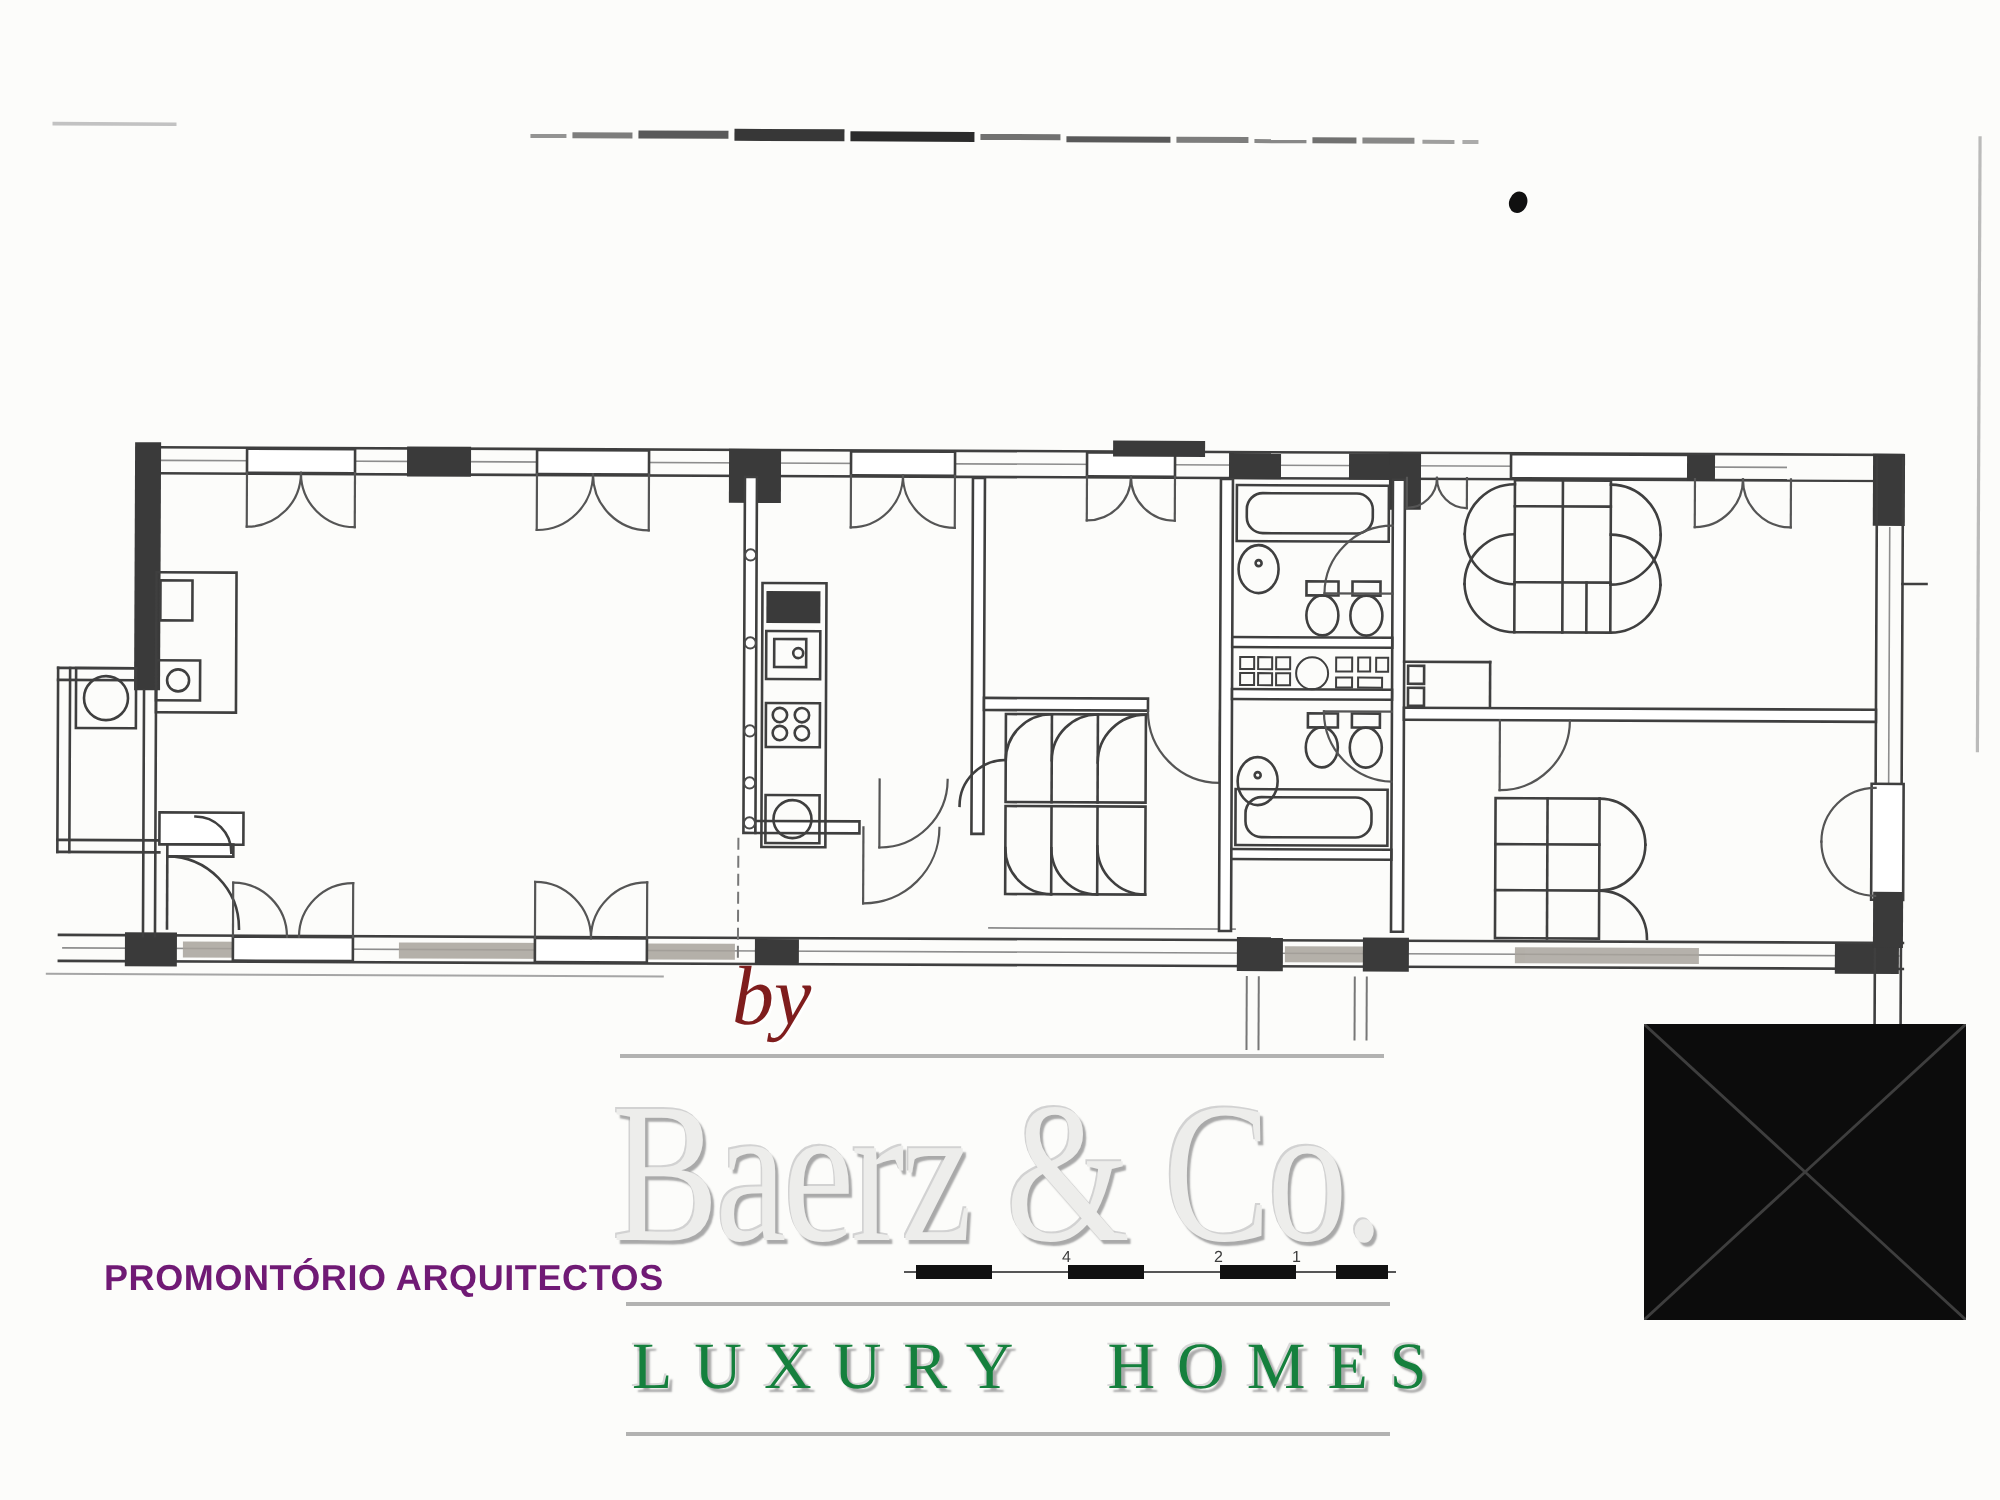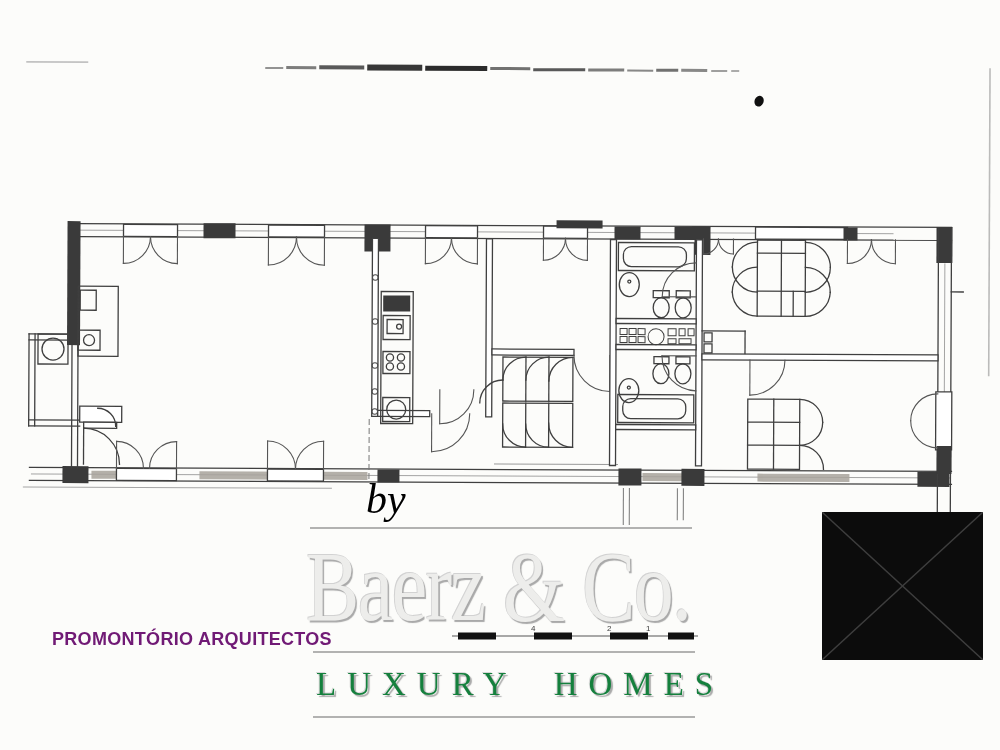--- a/index.html
+++ b/index.html
@@ -8,21 +8,21 @@
     background:#fcfcfa;font-family:"Liberation Sans",sans-serif;
   }
   #stage{position:absolute;inset:0;}
   svg.plan{position:absolute;left:0;top:0;transform:rotate(0.25deg);transform-origin:500px 350px;}
 
   
   .wm-rule{position:absolute;height:2px;background:#9f9f9f;opacity:.8;}
   .wm-by{
     position:absolute;left:366px;top:478px;
     font-family:"Liberation Serif",serif;font-style:italic;
-    font-size:42px;color:#000000;line-height:1;
+    font-size:42px;color:#7f1d1d;line-height:1;
     text-shadow:1px 1px 0 #ffffff;
   }
   .wm-company{
     position:absolute;left:306px;top:537px;white-space:nowrap;
     font-family:"Liberation Serif",serif;font-size:100px;line-height:1;
     color:#ededeb;letter-spacing:-2px;
     transform:scaleX(0.8);transform-origin:left top;
     text-shadow:2px 2px 1px #a9a9a9, -1px -1px 0 #d2d2d2;
   }
   .wm-tagline{

